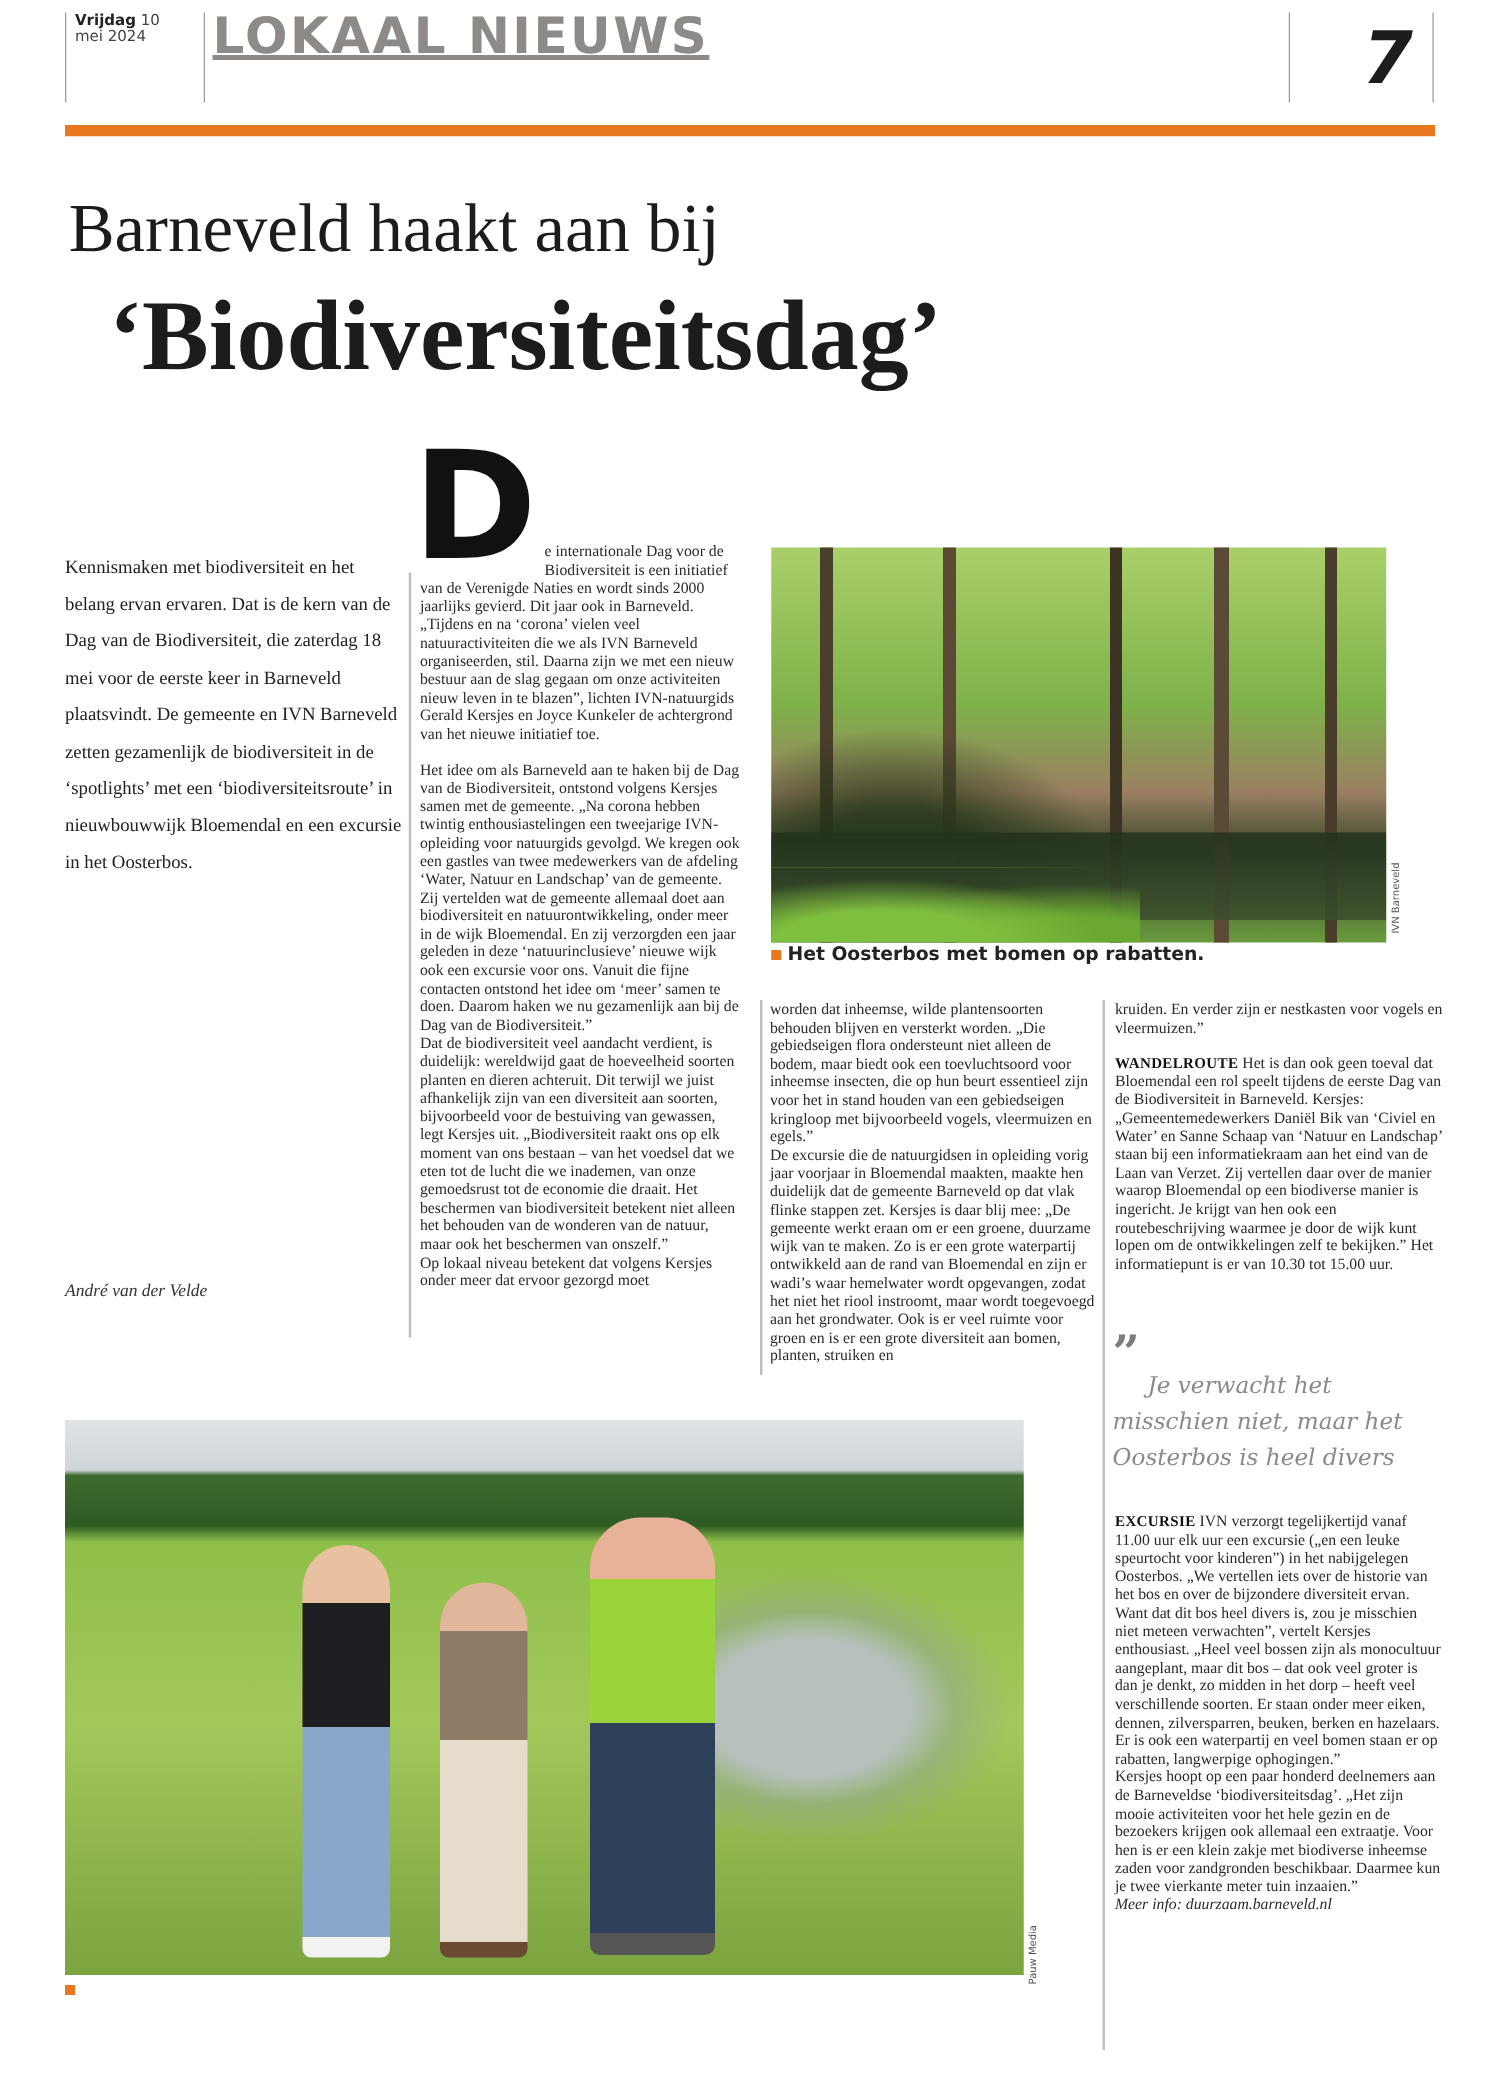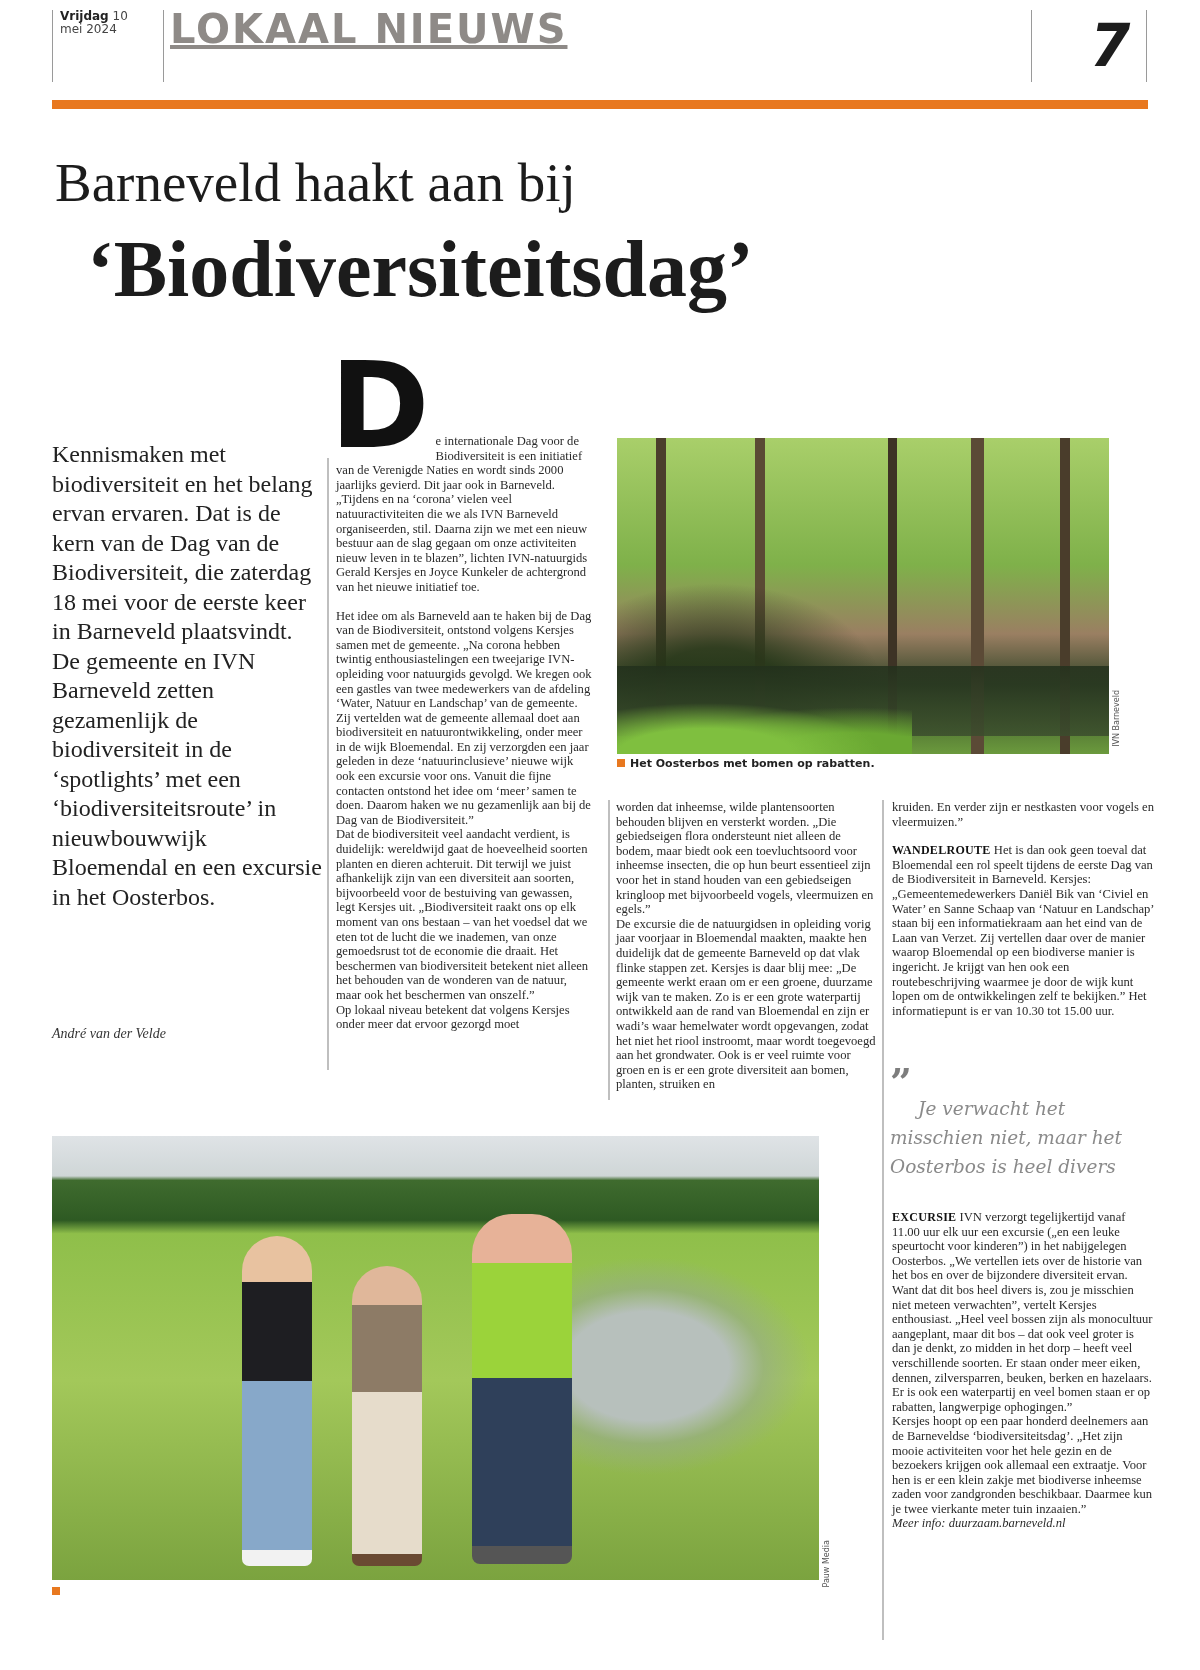--- a/index.html
+++ b/index.html
@@ -11,21 +11,21 @@
   .date { position: absolute; left: 60px; top: 10px; font-family: "DejaVu Sans", sans-serif; font-size: 12px; line-height: 13px; color: #444; }
   .date b { color: #222; font-weight: bold; }
   .section { position: absolute; left: 170px; top: 6px; font-family: "DejaVu Sans", sans-serif; font-weight: bold; font-size: 40px; letter-spacing: 2px; color: #8e8a87; text-decoration: underline; }
   .pagenum { position: absolute; left: 1090px; top: 14px; font-family: "DejaVu Sans", sans-serif; font-weight: bold; font-style: italic; font-size: 58px; color: #1d1d1d; line-height: 64px; }
   .orange-bar { position: absolute; left: 52px; top: 100px; width: 1096px; height: 9px; background: #e8781f; }
 
   .headline { position: absolute; left: 55px; top: 140px; font-family: "Liberation Serif", serif; color: #1c1c1c; }
   .headline .l1 { font-size: 55px; line-height: 86px; font-weight: normal; }
   .headline .l2 { font-size: 80px; line-height: 86px; font-weight: bold; margin-left: 32px; }
 
-  .intro { position: absolute; left: 52px; top: 440px; width: 270px; font-family: "Liberation Serif", serif; font-size: 24px; line-height: 29.5px; color: #222; }
+  .intro { position: absolute; left: 52px; top: 440px; width: 270px; font-family: "Liberation Serif", serif; font-size: 15px; line-height: 29.5px; color: #222; }
   .byline { position: absolute; left: 52px; top: 1026px; font-family: "Liberation Serif", serif; font-style: italic; font-size: 14px; color: #333; }
 
   .col { position: absolute; font-family: "Liberation Serif", serif; font-size: 12.6px; line-height: 14.6px; color: #2a2a2a; }
   .col p { margin: 0; }
   .col p.gap { margin-top: 14px; }
   .colrule { position: absolute; width: 2px; background: #bfbfbf; }
 
   .dropcap { float: left; font-family: "DejaVu Sans", sans-serif; font-weight: bold; font-size: 120px; line-height: 96px; margin: 0 6px -2px -6px; color: #111; }
 
   .photo { position: absolute; overflow: hidden; }
@@ -42,21 +42,21 @@
       linear-gradient(180deg, #dfe3e6 0%, #cfd6d7 9%, #3f6b2e 10%, #2e5a23 19%, #8fbf4a 22%, #a3c85a 55%, #7ba33f 100%);
   }
   .people .pond { position: absolute; left: 430px; top: 120px; width: 330px; height: 220px; background: radial-gradient(ellipse at 50% 50%, #b7c0bc 0 35%, rgba(150,170,140,.6) 50%, transparent 70%); }
   .person { position: absolute; border-radius: 40px 40px 8px 8px; }
   .p1 { left: 190px; top: 100px; width: 70px; height: 330px; background: linear-gradient(180deg, #e8c2a0 0 14%, #1e1e22 14% 44%, #87a8c9 44% 95%, #f2f2f2 95%); }
   .p2 { left: 300px; top: 130px; width: 70px; height: 300px; background: linear-gradient(180deg, #e0b79a 0 13%, #8d7b66 13% 42%, #e6dccb 42% 96%, #6a4a32 96%); }
   .p3 { left: 420px; top: 78px; width: 100px; height: 350px; background: linear-gradient(180deg, #e7b298 0 14%, #9bd33a 14% 47%, #2f405a 47% 95%, #555 95%); }
 
   .credit { position: absolute; font-family: "DejaVu Sans", sans-serif; font-size: 8px; color: #555; writing-mode: vertical-rl; transform: rotate(180deg); }
 
-  .caption { position: absolute; font-family: "DejaVu Sans", sans-serif; font-weight: bold; font-size: 11px; line-height: 15px; color: #222; }
+  .caption { position: absolute; font-family: "DejaVu Sans", sans-serif; font-weight: bold; font-size: 15px; line-height: 15px; color: #222; }
   .caption .sq { display: inline-block; width: 8px; height: 8px; background: #e8781f; margin-right: 5px; vertical-align: 0; }
 
   .kicker { font-family: Liberation Serif, serif; font-weight: bold; font-size: 12px; letter-spacing: .3px; color: #111; }
 
   .pullquote { position: absolute; left: 890px; top: 1070px; width: 250px; font-family: "DejaVu Serif", serif; font-style: italic; color: #8a8a8a; font-size: 18.5px; line-height: 29px; }
   .pullquote .qm { font-family: "DejaVu Serif", serif; font-weight: bold; font-style: normal; font-size: 38px; color: #7d7d7d; line-height: 24px; display: block; height: 24px; }
   .pullquote .qt { display: block; text-indent: 28px; }
 </style>
 </head>
 <body>

